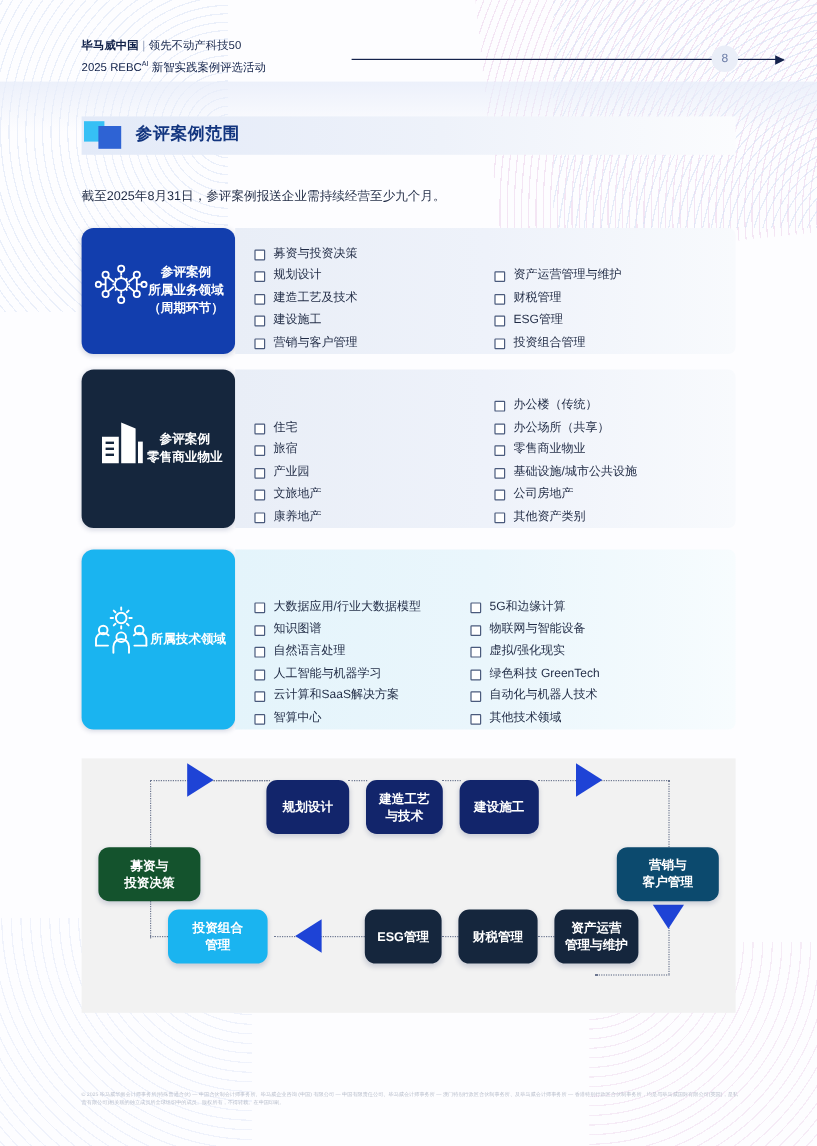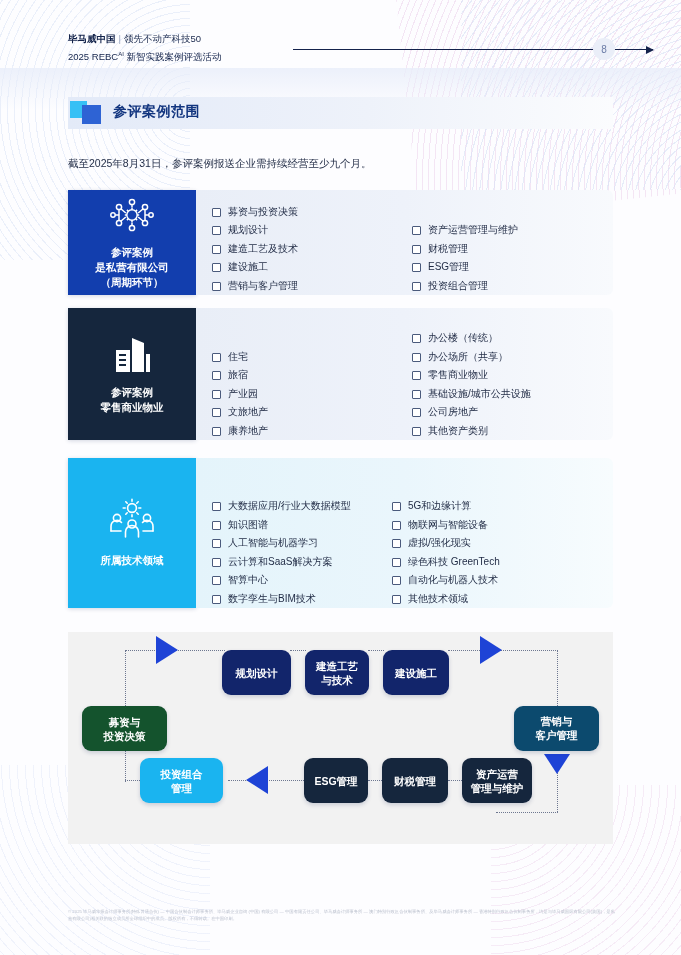--- a/index.html
+++ b/index.html
@@ -95,22 +95,22 @@
     position:absolute;top:103px;left:113px;font-size:14px;font-weight:bold;color:#12357f;
     letter-spacing:.5px;
   }
 
   
   .intro{position:absolute;top:157px;left:68px;font-size:10.5px;color:#1f2a44;}
 
   
   .block{position:absolute;left:68px;width:545px;display:flex;}
   .blk-card{
-    width:128px;flex:0 0 128px;border-radius:0;
-    display:flex;flex-direction:column;align-items:center;justify-content:center;
+    width:128px;flex:0 0 128px;border-radius:10px;
+    display:flex;align-items:center;justify-content:center;
     color:#ffffff;box-shadow:0 1px 4px rgba(20,40,90,.18);
   }
   .blk-card .cardtitle{font-size:10.5px;font-weight:bold;line-height:15px;text-align:center;}
   .blk-body{
     flex:1;display:flex;align-items:flex-end;
     background:linear-gradient(90deg,#e9eef7 0%,#eef2fa 50%,#f8fafd 100%);
     border-radius:0 6px 6px 0;
   }
   .blk-body.tech{background:linear-gradient(90deg,#e4f4fb 0%,#eaf6fc 50%,#f7fcfe 100%);}
   .col{display:flex;flex-direction:column;}
@@ -212,21 +212,21 @@
           <circle cx="36" cy="11" r="2.6"></circle>
           <circle cx="10" cy="27" r="2.6"></circle>
           <circle cx="36" cy="27" r="2.6"></circle>
           <circle cx="4" cy="19" r="2.2"></circle>
           <circle cx="42" cy="19" r="2.2"></circle>
           <path d="M23 8.6v3 M23 26.4v3 M11.8 12.8l5 4.2 M34.2 12.8l-5 4.2 M11.8 25.2l5-4.2 M34.2 25.2l-5-4.2 M6.2 19h3.4 M39.8 19h-3.6 M10 13.6v10.8 M36 13.6v10.8"></path>
         </svg>
       </span>
       <div class="cardtitle">
         <div>参评案例</div>
-        <div>是私营有限公司</div>
+        <div>所属业务领域</div>
         <div>（周期环节）</div>
       </div>
     </div>
     <div class="blk-body">
       <div class="col col1">
         <div class="chk">
             <span class="box"></span>
             <span>募资与投资决策</span>
           </div>
         <div class="chk">
@@ -362,33 +362,33 @@
         <div class="chk">
             <span class="box"></span>
             <span>大数据应用/行业大数据模型</span>
           </div>
         <div class="chk">
             <span class="box"></span>
             <span>知识图谱</span>
           </div>
         <div class="chk">
             <span class="box"></span>
+            <span>自然语言处理</span>
+          </div>
+        <div class="chk">
+            <span class="box"></span>
             <span>人工智能与机器学习</span>
           </div>
         <div class="chk">
             <span class="box"></span>
             <span>云计算和SaaS解决方案</span>
           </div>
         <div class="chk">
             <span class="box"></span>
             <span>智算中心</span>
-          </div>
-        <div class="chk">
-            <span class="box"></span>
-            <span>数字孪生与BIM技术</span>
           </div>
       </div>
       <div class="col col2">
         <div class="chk">
             <span class="box"></span>
             <span>5G和边缘计算</span>
           </div>
         <div class="chk">
             <span class="box"></span>
             <span>物联网与智能设备</span>

